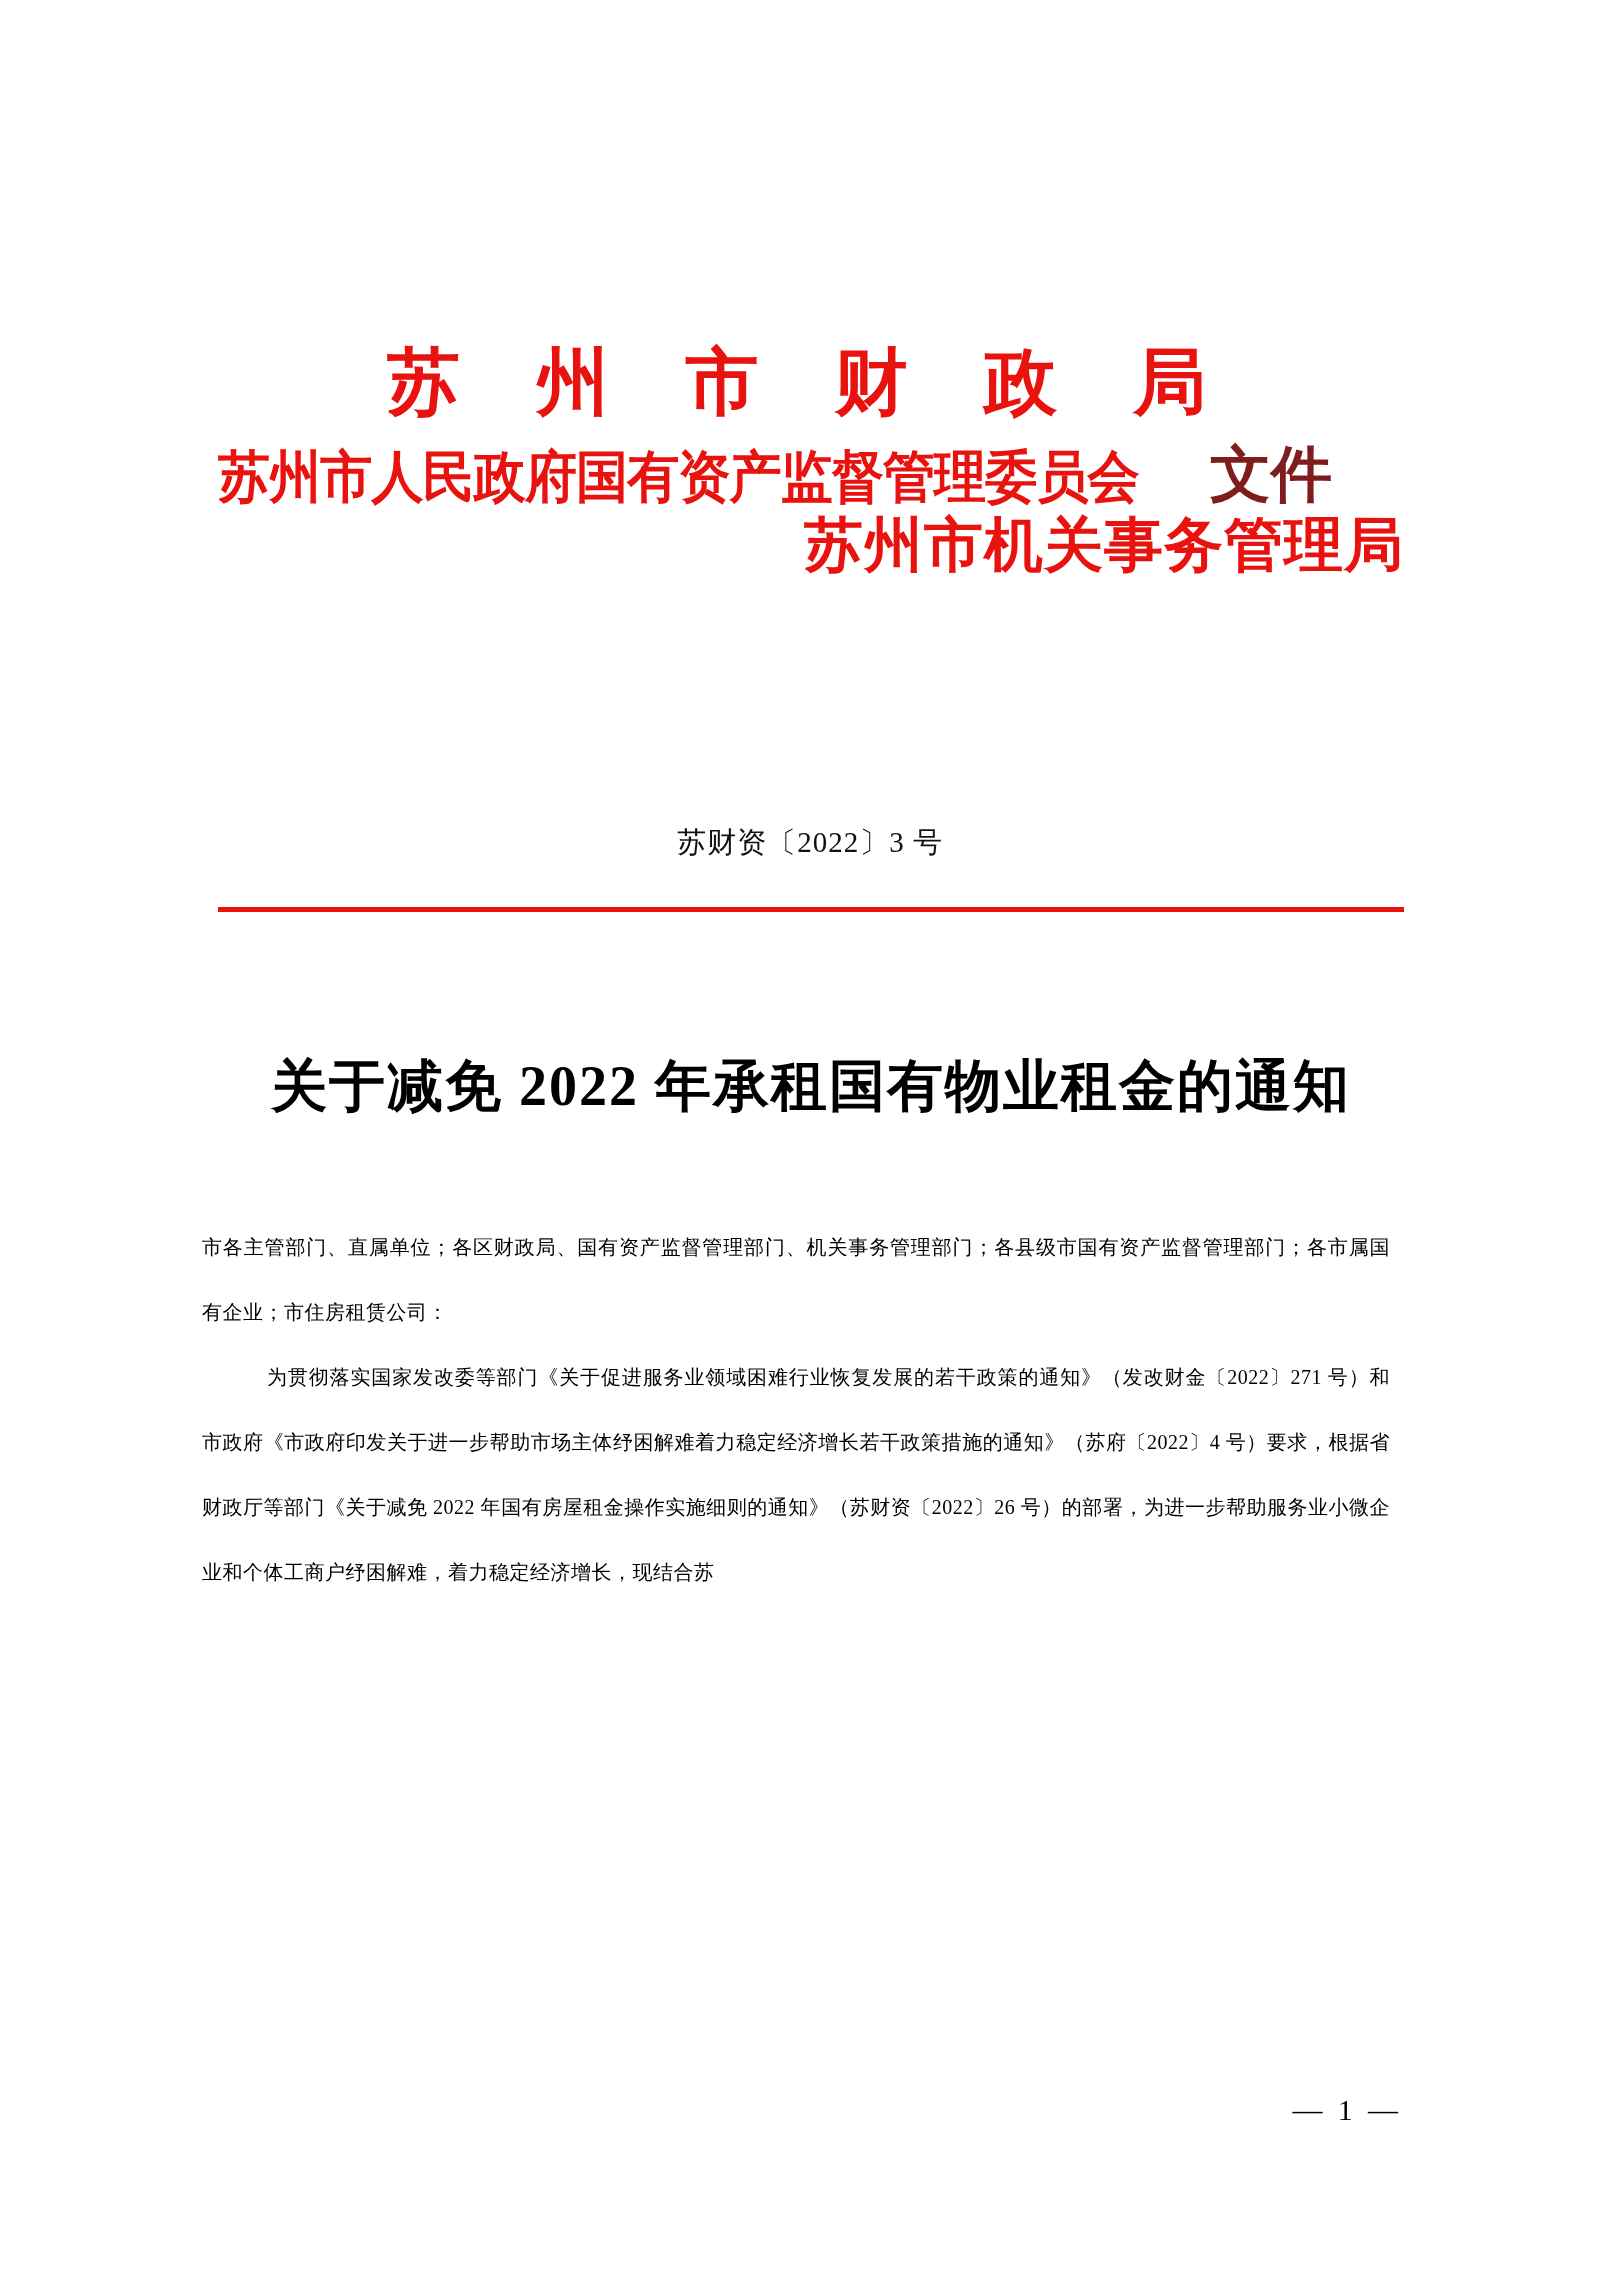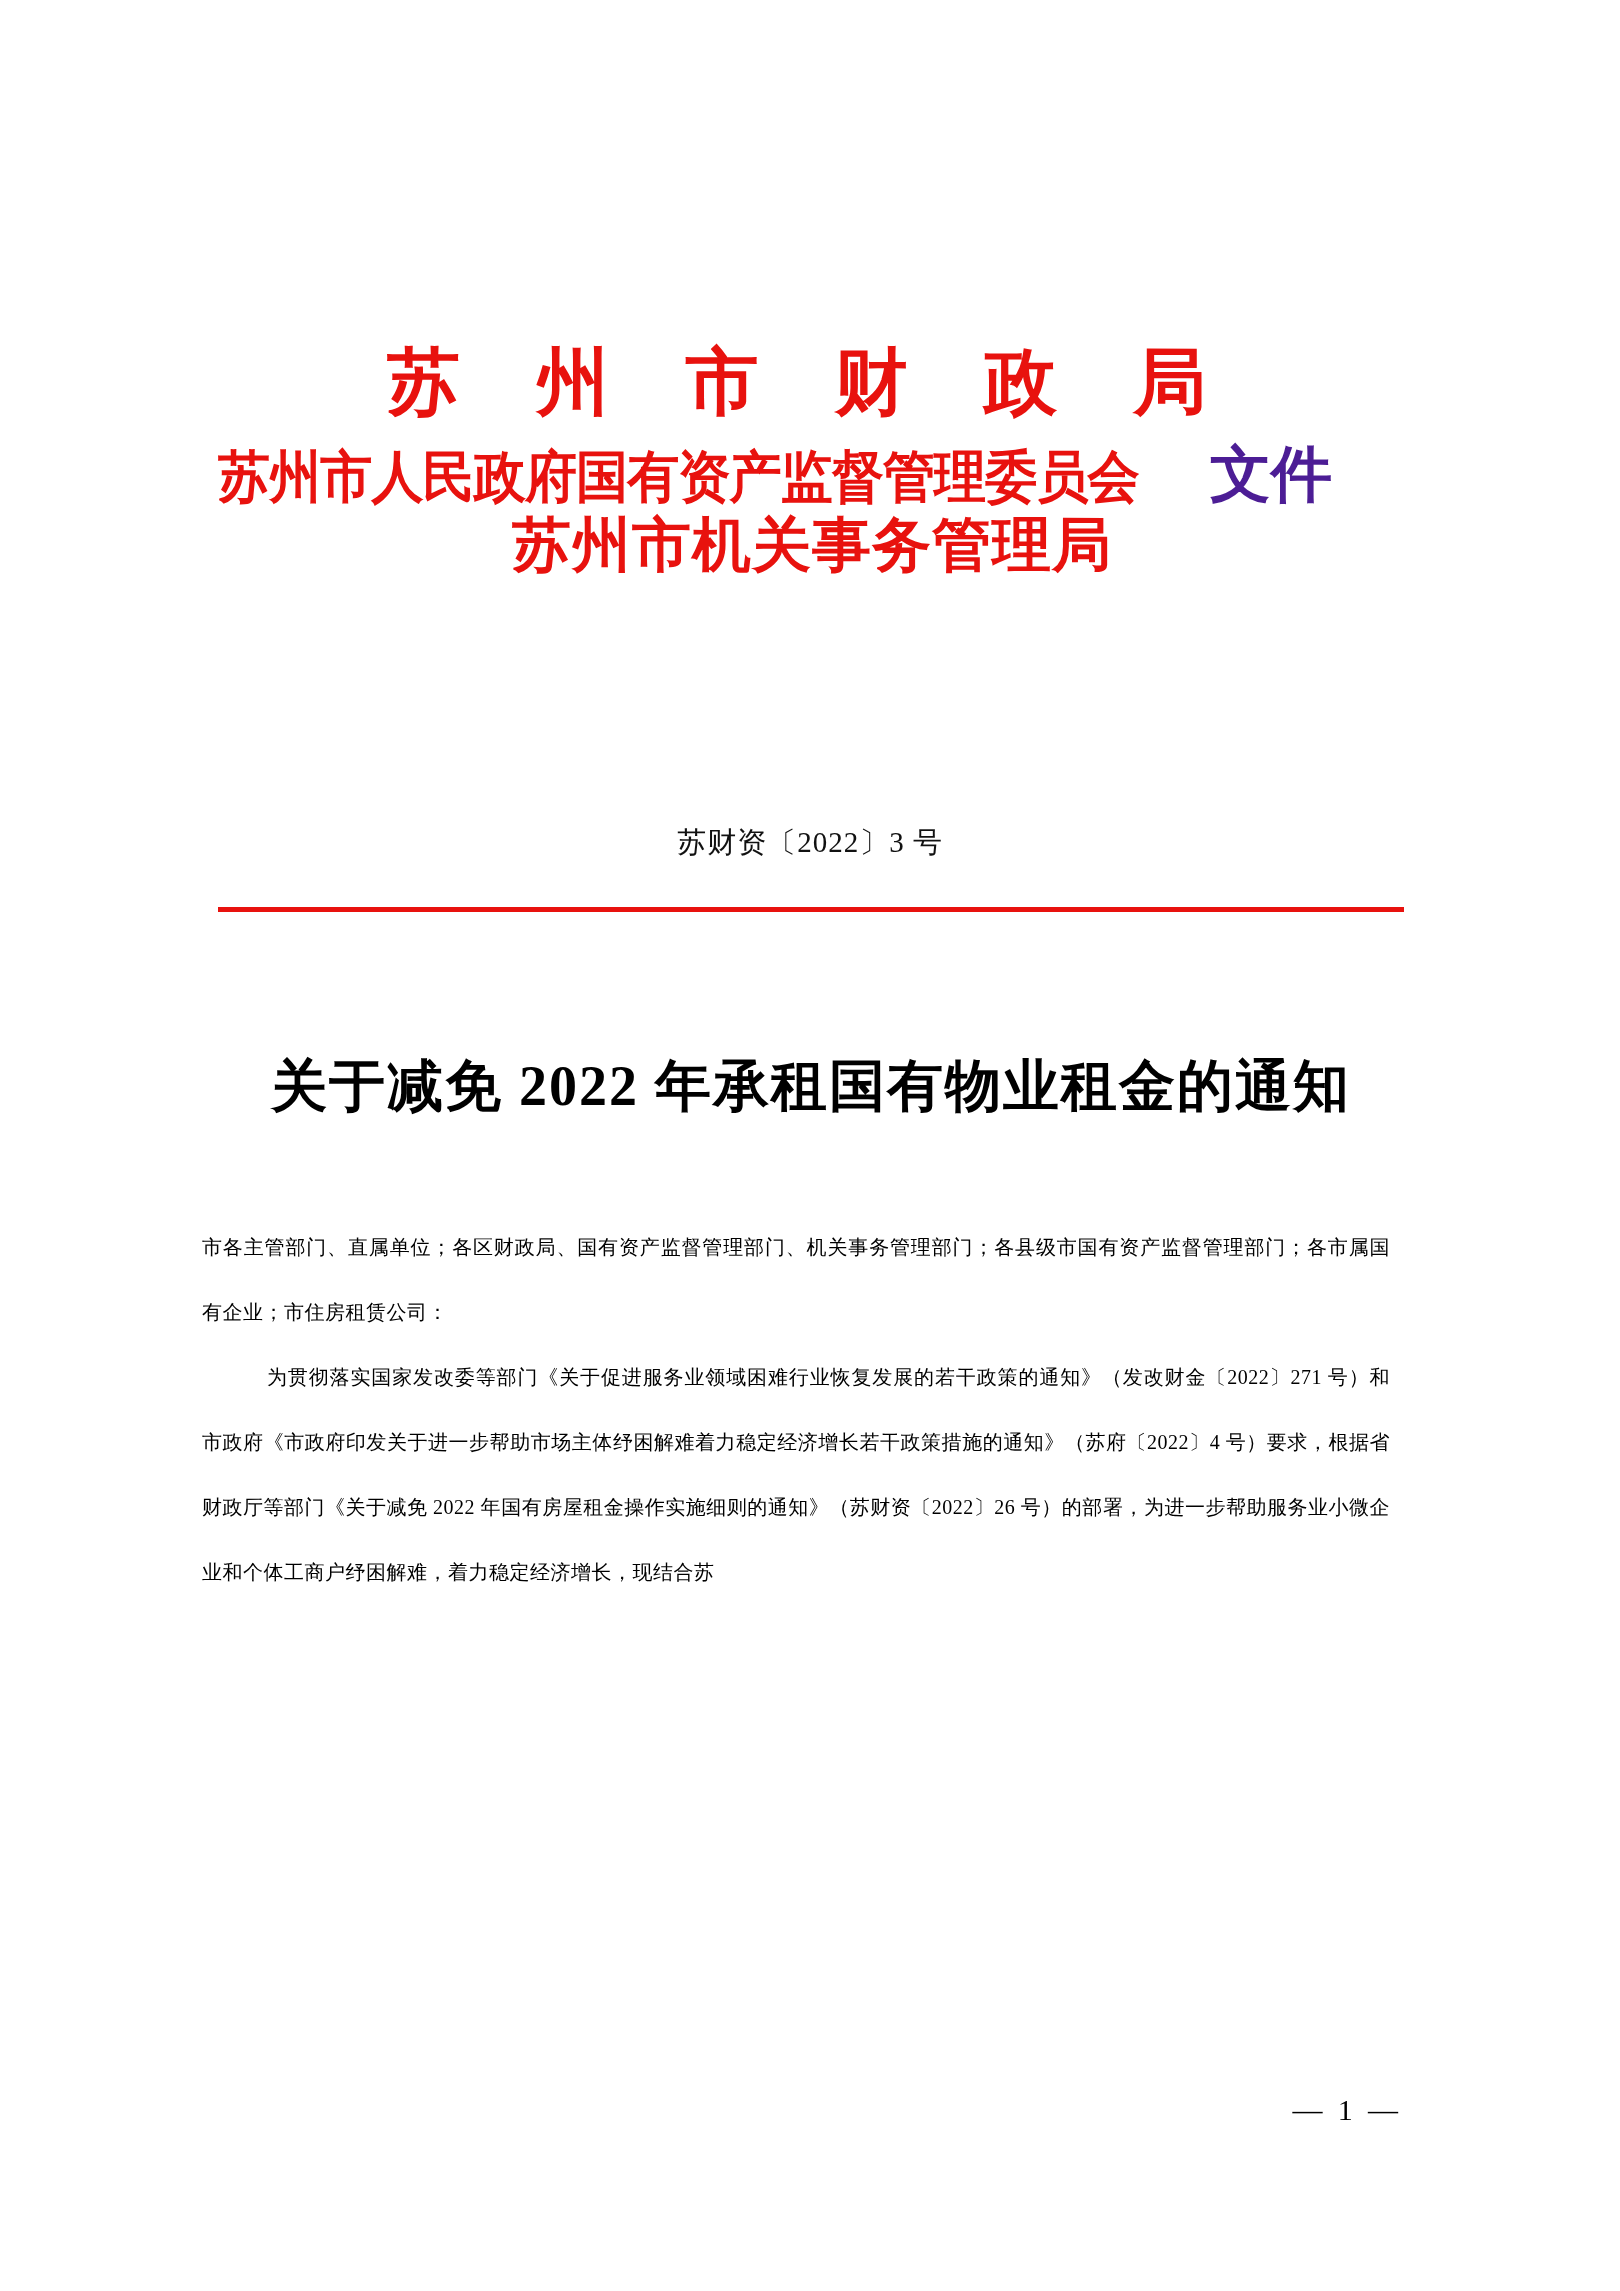--- a/index.html
+++ b/index.html
@@ -48,37 +48,37 @@
     color: #e8120e;
     font-weight: bold;
     font-size: 56px;
     line-height: 1.02;
     letter-spacing: -1px;
     font-family: "Liberation Sans", "DejaVu Sans", sans-serif;
     transform: scaleX(0.93);
     transform-origin: left bottom;
   }
   .org-wenjian {
-    color: #4c1d95;
+    color: #7f1d1d;
     font-weight: bold;
     font-size: 61px;
     line-height: 1.0;
     letter-spacing: 0px;
     font-family: "Liberation Serif", "DejaVu Serif", serif;
     margin-left: 2px;
   }
   .org-line-3 {
     color: #e8120e;
     font-weight: bold;
     font-size: 59px;
     line-height: 1.08;
     margin-top: 9.8px;
     letter-spacing: 1px;
     font-family: "Liberation Sans", "DejaVu Sans", sans-serif;
-    text-align: center;
+    text-align: right;
     padding-left: 2px;
     white-space: nowrap;
   }
   .doc-number {
     position: absolute;
     left: 0;
     right: 0;
     top: 823px;
     text-align: center;
     font-size: 29px;

